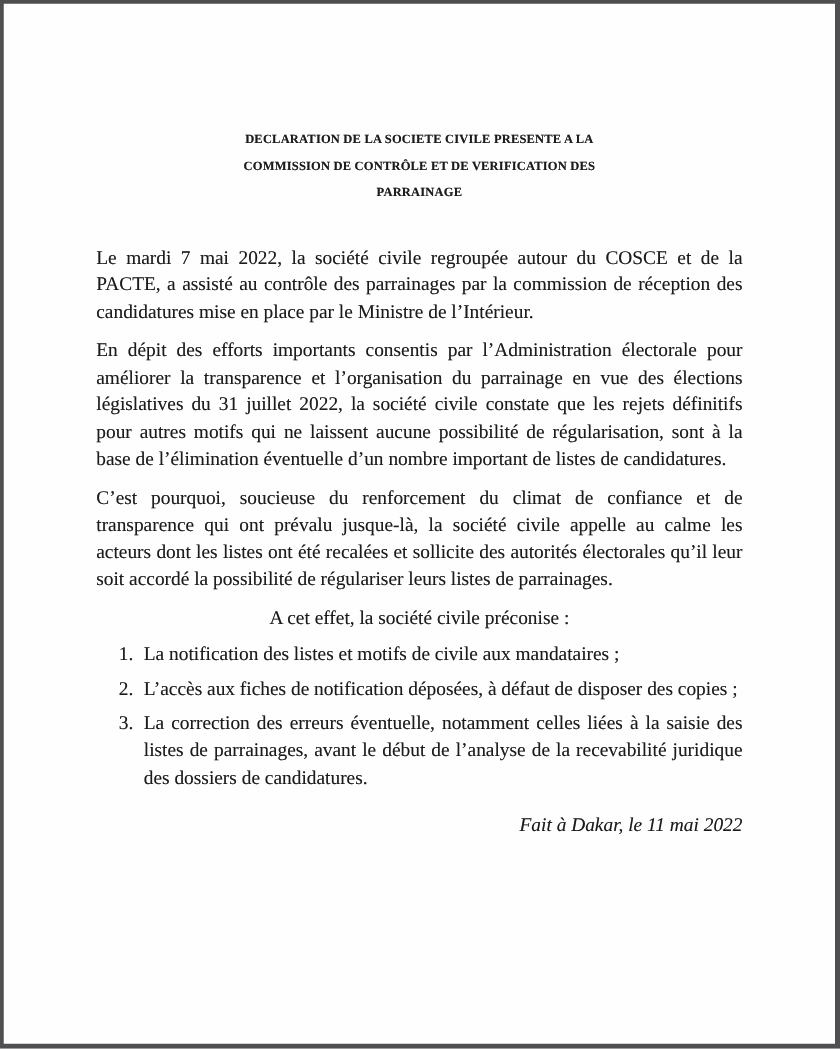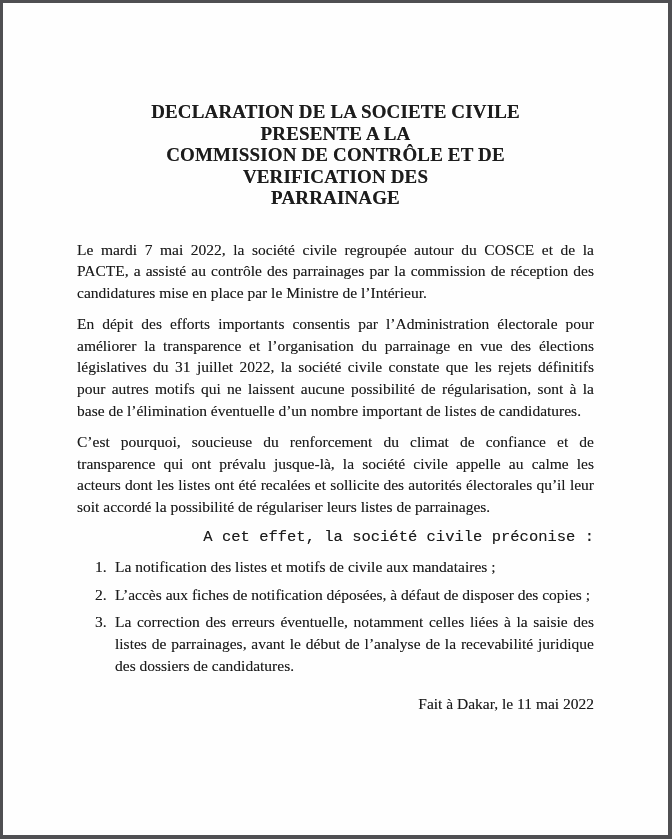--- a/index.html
+++ b/index.html
@@ -21,39 +21,38 @@
     color: var(--ink, #1c1c1c);
     overflow: hidden;
   }
   .content {
     box-sizing: border-box;
     padding: 98px 74px 0 74px;
   }
   .doc-title {
     margin: 0 auto 30px auto;
     max-width: 470px;
-    font-size: 19px;
+    font-size: 10px;
     font-weight: bold;
     line-height: 21.5px;
     text-align: center;
     letter-spacing: 0.15px;
     white-space: pre-line;
     text-shadow: 0 0 0.5px rgba(20,20,20,0.55);
   }
   .para {
     margin: 0 0 9px 0;
     font-size: 15.5px;
     line-height: 21.8px;
     text-align: justify;
     text-shadow: 0 0 0.5px rgba(20,20,20,0.45);
   }
   .list-intro {
-    text-align: right;
+    text-align: center;
     margin-bottom: 7px;
-    font-family: Liberation Mono, monospace;
   }
   .num-list {
     margin: 0;
     padding: 0;
     list-style: none;
   }
   .num-item {
     display: flex;
     margin: 0 0 6px 0;
     font-size: 15.5px;
@@ -68,20 +67,21 @@
   .num-item .txt {
     flex: 1 1 auto;
     text-align: justify;
   }
   .dateline {
     margin: 16px 0 0 0;
     font-size: 15.5px;
     line-height: 21.8px;
     text-align: right;
     text-shadow: 0 0 0.5px rgba(20,20,20,0.45);
+    font-style: italic;
   }
 </style>
 </head>
 <body>
 
 <div class="page">
   <div class="content">
 
     <h1 class="doc-title">DECLARATION DE LA SOCIETE CIVILE PRESENTE A LA
 COMMISSION DE CONTRÔLE ET DE VERIFICATION DES

